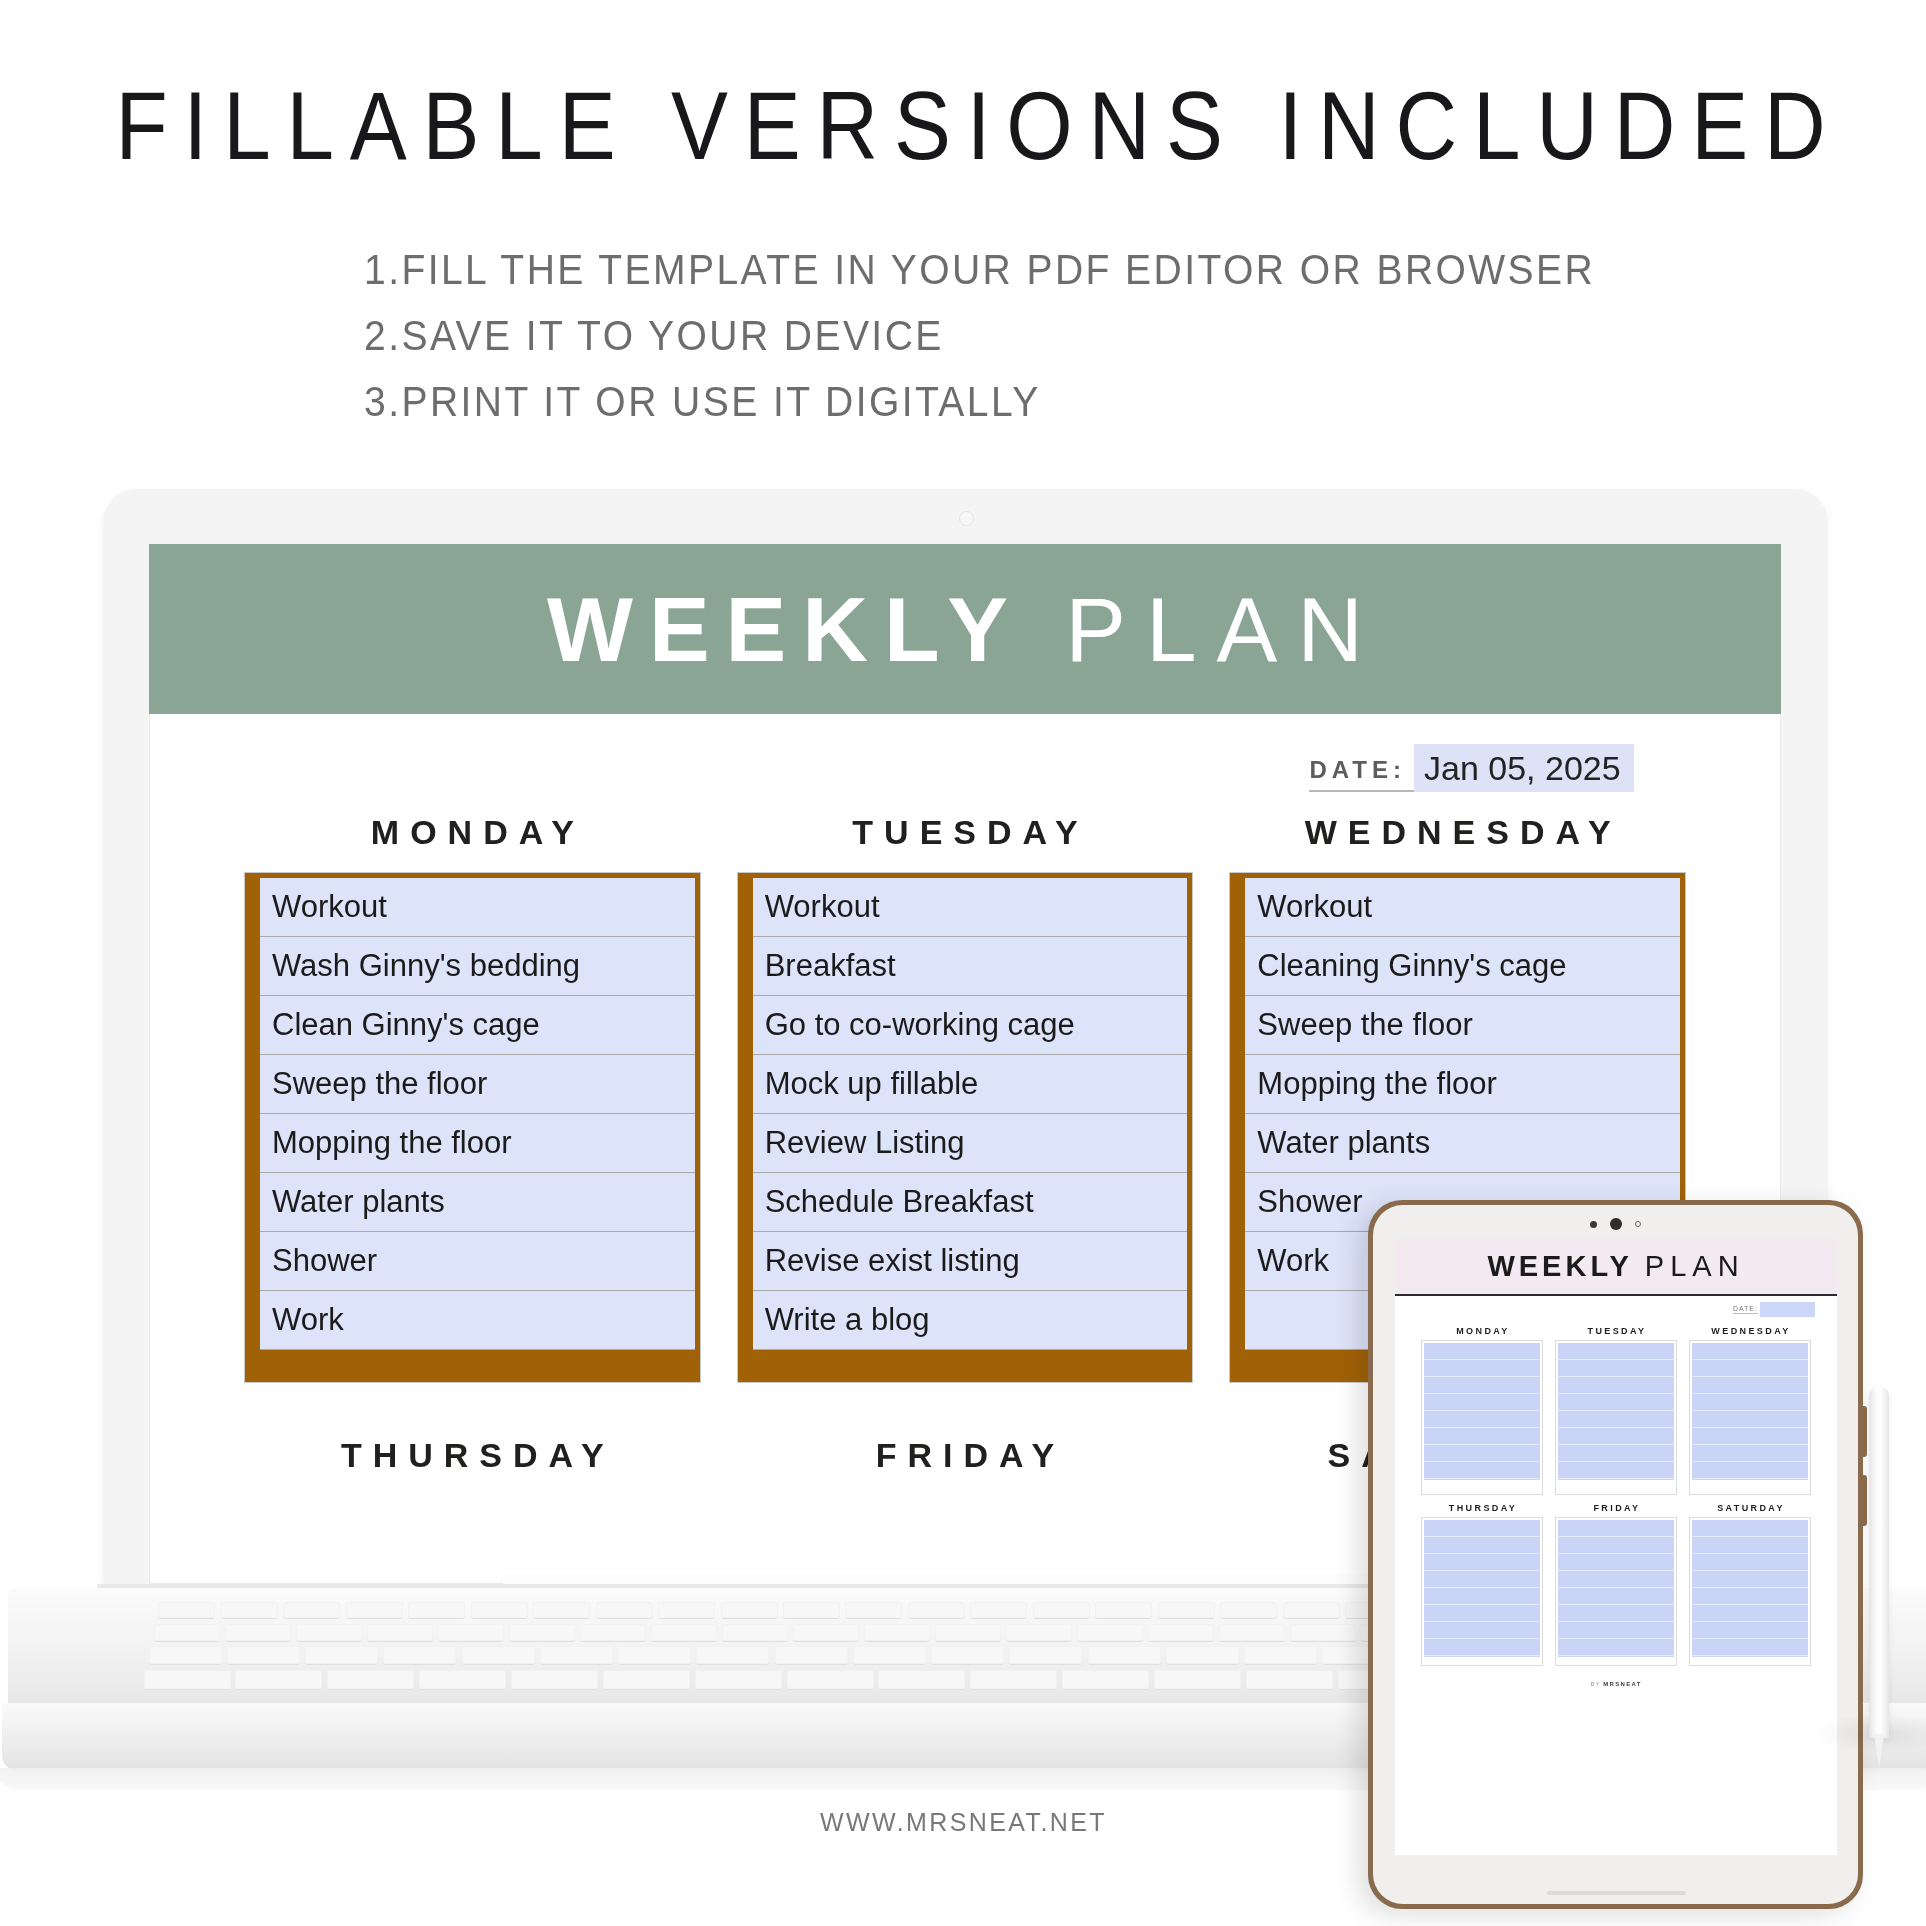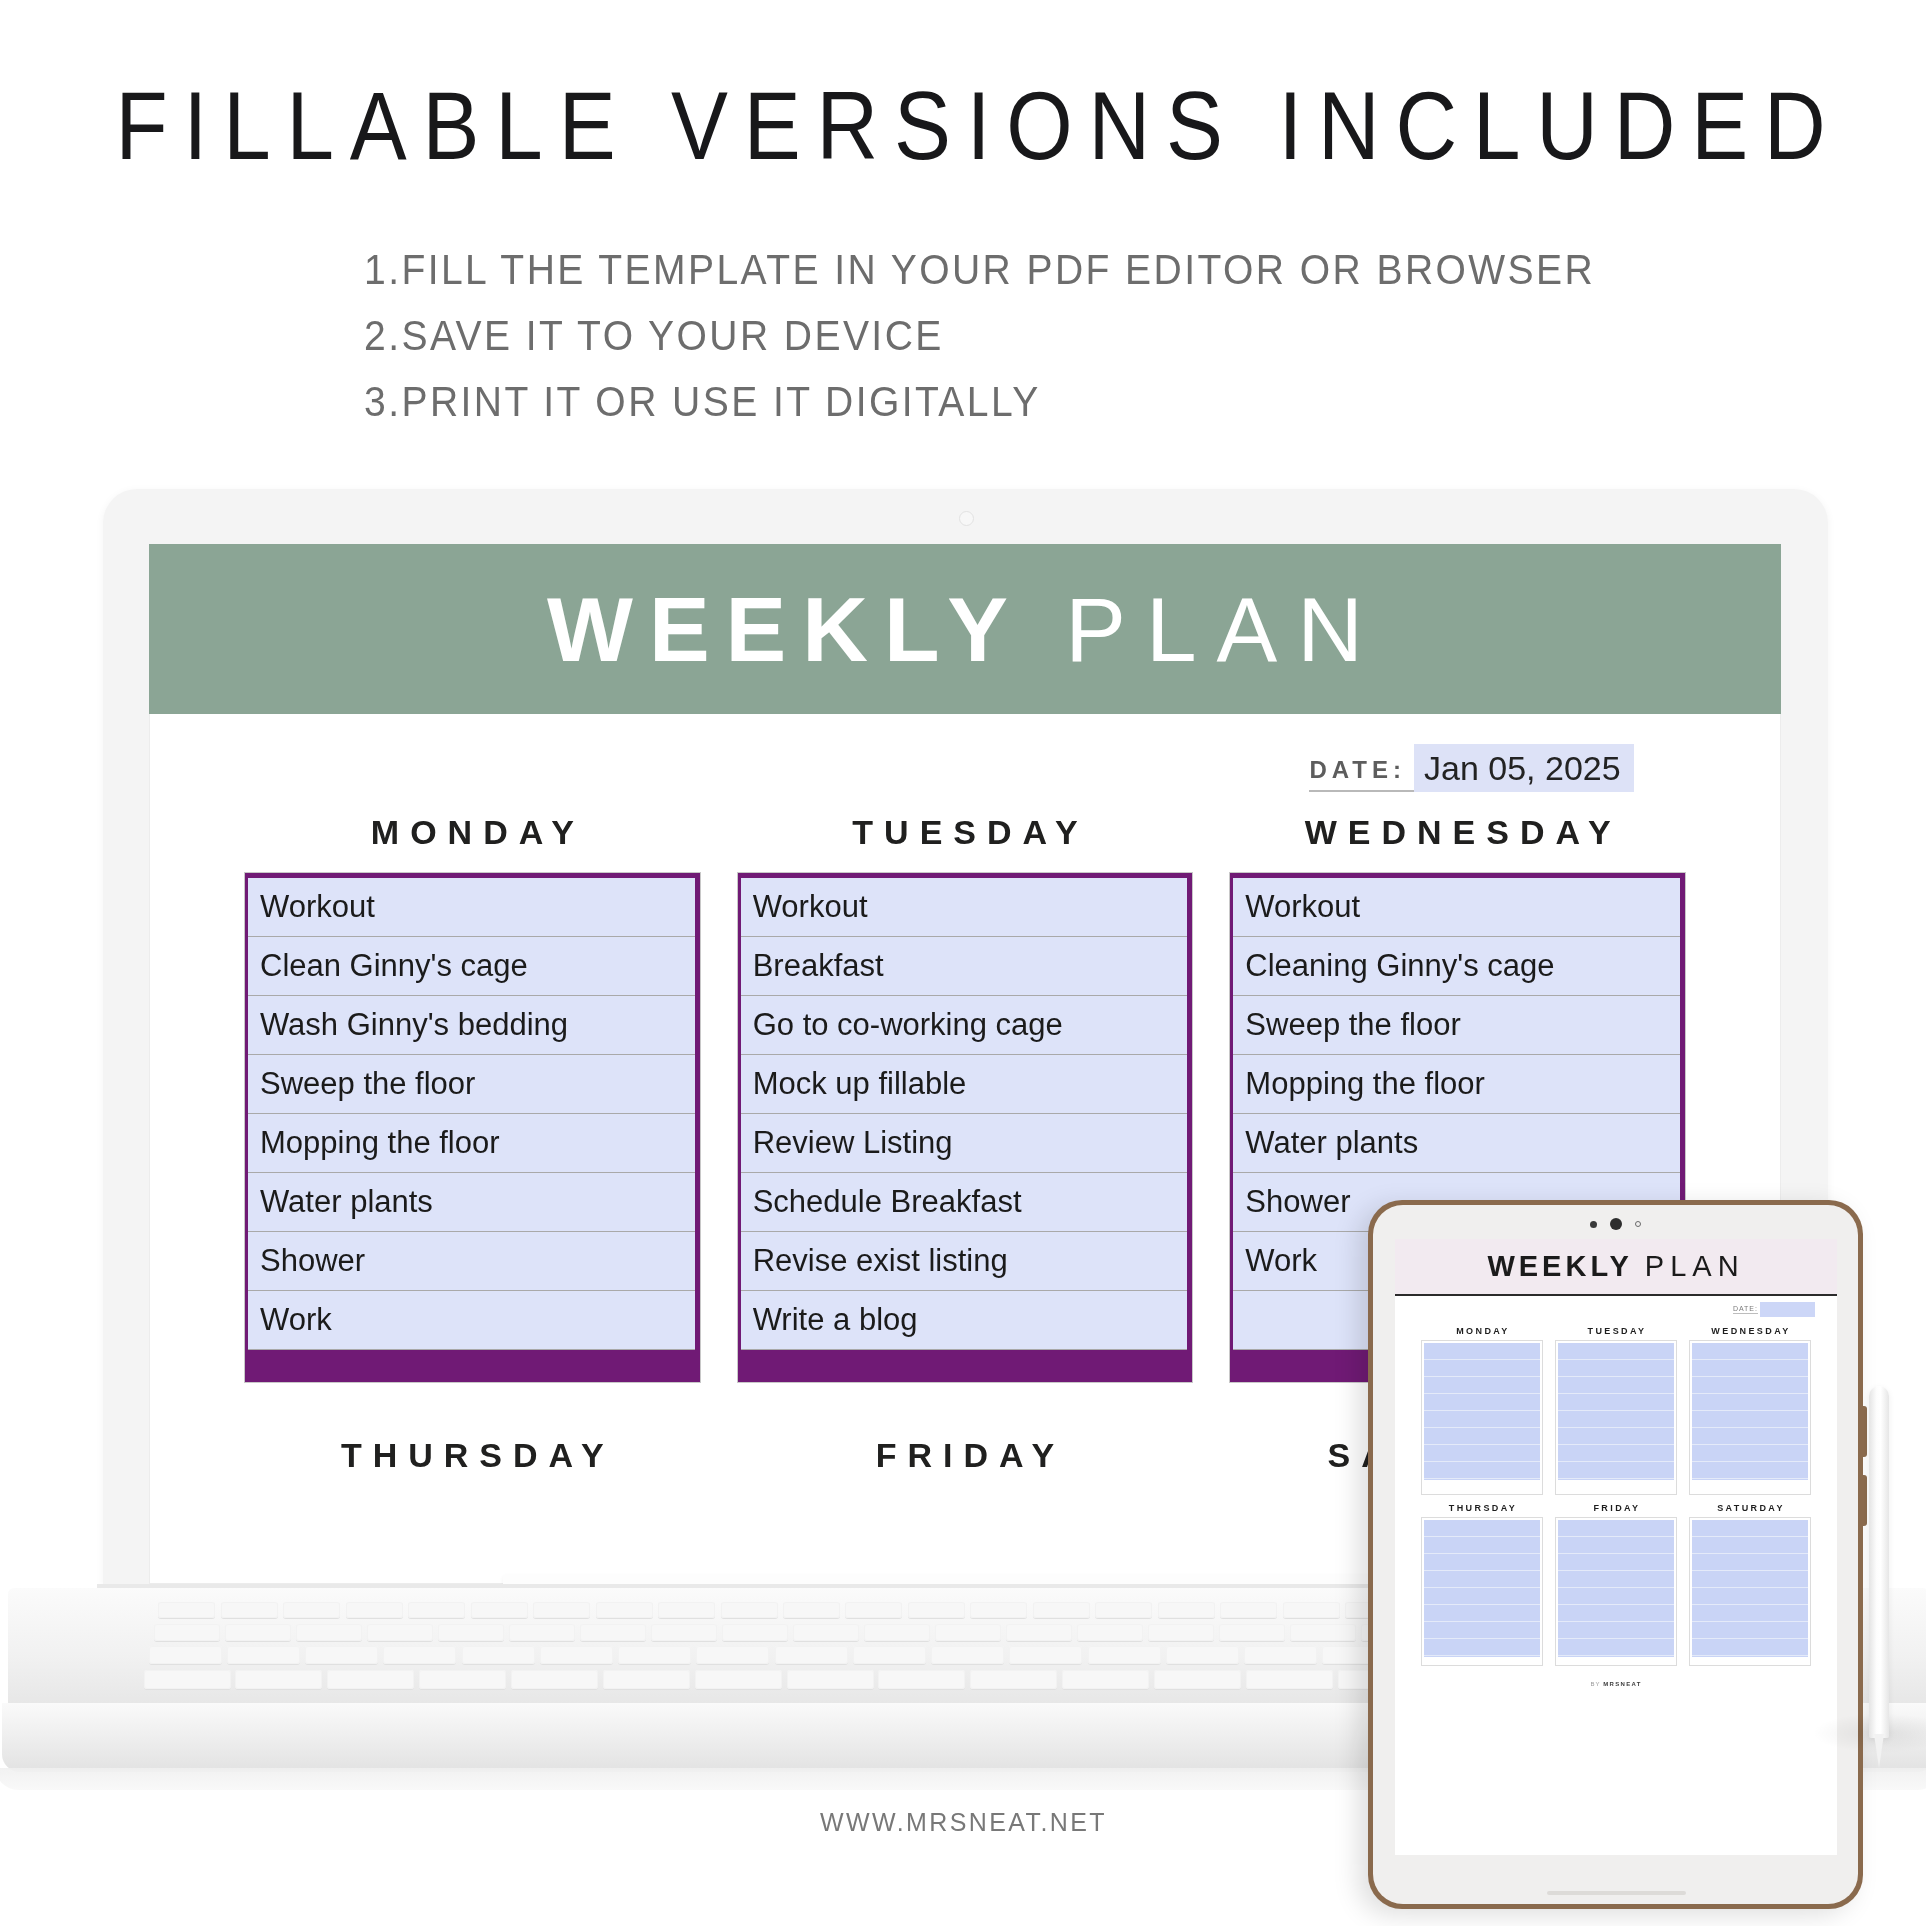--- a/index.html
+++ b/index.html
@@ -209,23 +209,23 @@
     letter-spacing: 11px;
     font-weight: 600;
     color: #20201f;
     padding-left: 11px;
     margin-bottom: 20px;
     font-family: "Liberation Sans Narrow", "Liberation Sans", sans-serif;
     white-space: nowrap;
   }
   .day-card {
     border: 1px solid #c8c8c8;
-    background: #701a75;
+    background: #a16207;
     height: 511px;
-    padding: 5px 5px 0 3px;
+    padding: 5px 5px 0 15px;
     box-sizing: border-box;
     overflow: hidden;
   }
   .task-row {
     height: 59px;
     background: #dde3f9;
     border-bottom: 1px solid #a9a9a9;
     display: flex;
     align-items: center;
     padding-left: 12px;
@@ -467,22 +467,22 @@
         <div class="date-field">Jan 05, 2025</div>
       </div>
     </div>
 
     <div class="day-grid">
 
       <div class="day-col">
         <div class="day-name">MONDAY</div>
         <div class="day-card">
           <div class="task-row">Workout</div>
+          <div class="task-row">Wash Ginny's bedding</div>
           <div class="task-row">Clean Ginny's cage</div>
-          <div class="task-row">Wash Ginny's bedding</div>
           <div class="task-row">Sweep the floor</div>
           <div class="task-row">Mopping the floor</div>
           <div class="task-row">Water plants</div>
           <div class="task-row">Shower</div>
           <div class="task-row">Work</div>
         </div>
       </div>
 
       <div class="day-col">
         <div class="day-name">TUESDAY</div>

